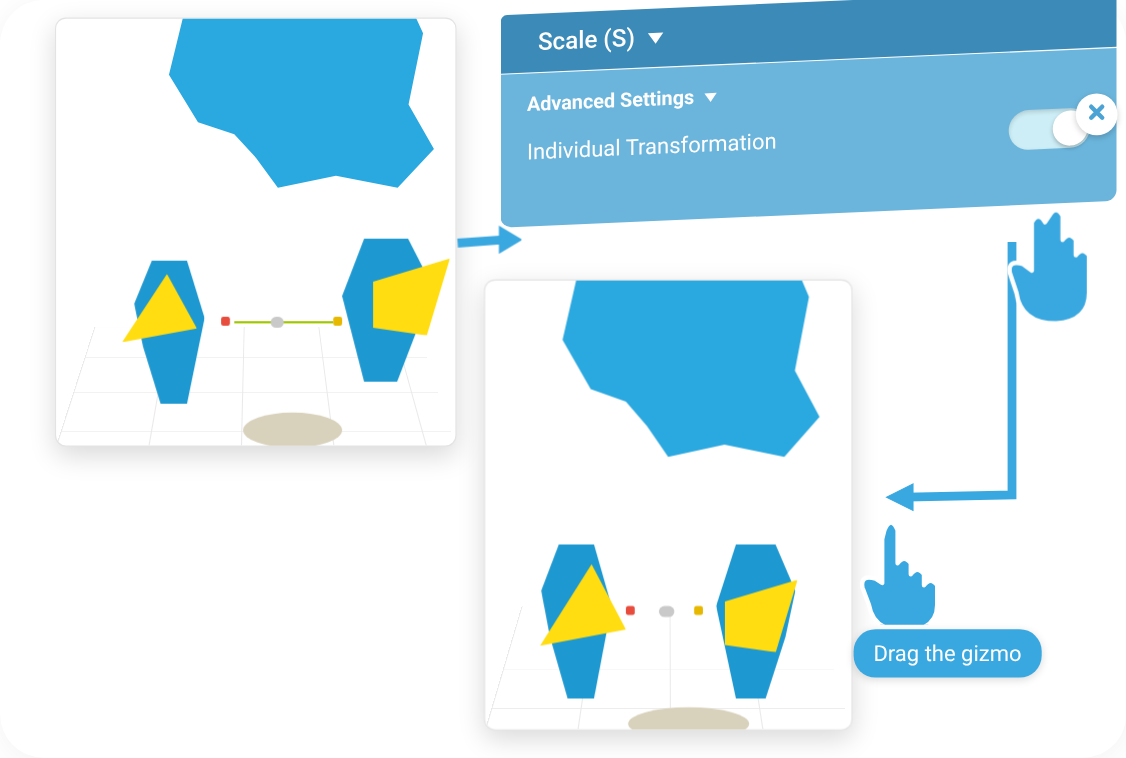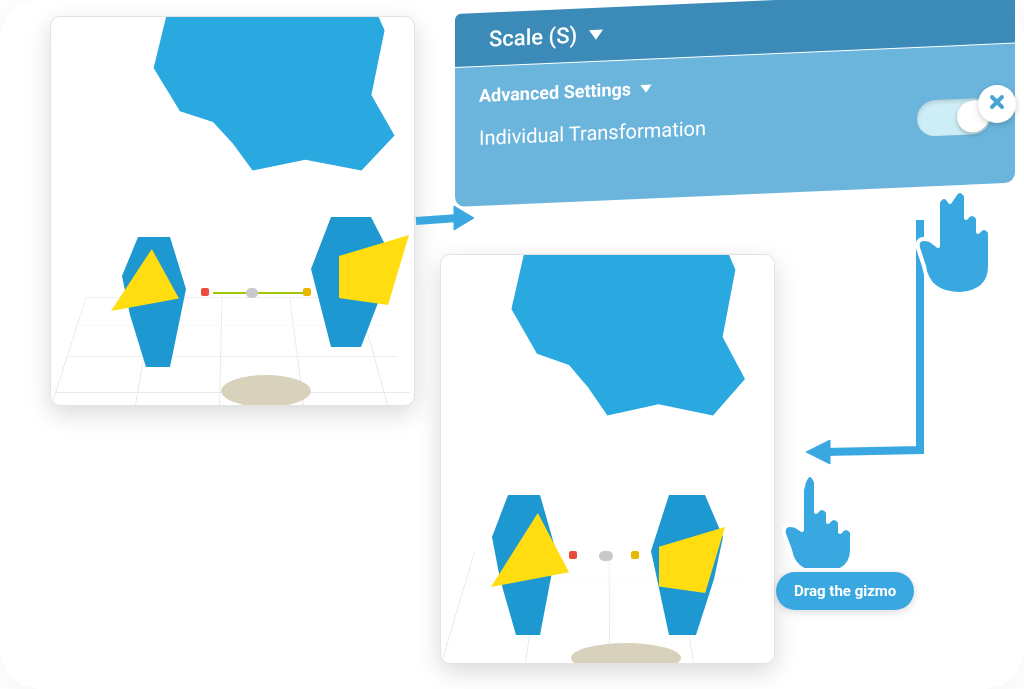--- a/index.html
+++ b/index.html
@@ -122,21 +122,21 @@
   }
   
   .arrow {
     position:absolute; stroke:#3aa8e0; fill:#3aa8e0;
   }
 
   
   .drag-label {
     position:absolute;
     background:#3aa8e0; color:#fff; padding:10px 18px; border-radius:20px;
-    font-size:15px; font-weight:700;
+    font-size:20px; font-weight:400;
     box-shadow:0 2px 8px rgba(0,0,0,0.15);
   }
 </style>
 </head>
 <body>
 
 <div class="canvas">
 
   <div class="viewport" style="left:50px; top:16px; width:365px; height:390px;">
     <div class="grid"></div>

